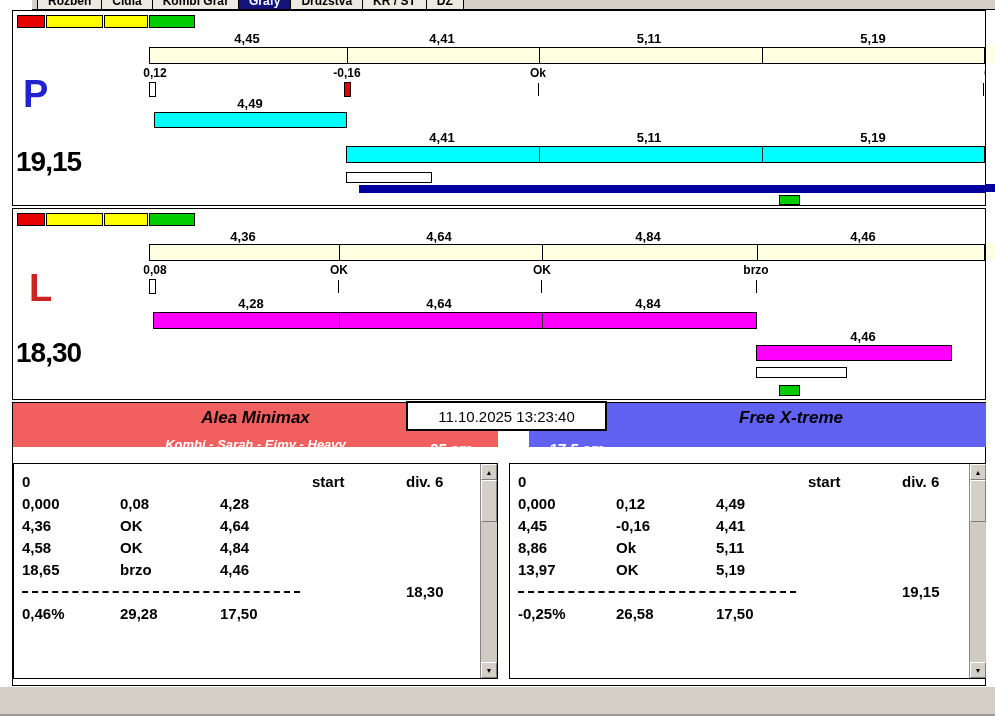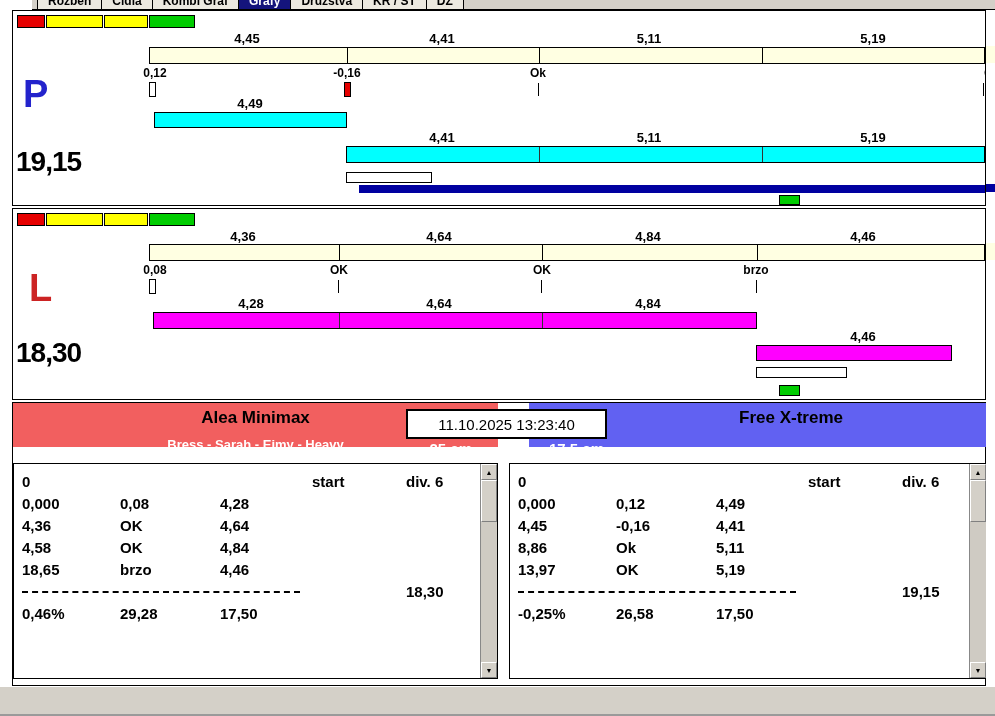--- a/index.html
+++ b/index.html
@@ -39,33 +39,33 @@
   .lane-total{position:absolute;font-size:28px;font-weight:bold;line-height:1;letter-spacing:-1px;}
   .markbox{position:absolute;width:7px;height:15px;border:1px solid #000;}
   .tick{position:absolute;width:1px;height:13px;background:#000;}
   .hollow{position:absolute;background:#fff;border:1px solid #000;}
   .navybar{position:absolute;background:var(--navy);}
   .greenbox{position:absolute;background:var(--green);border:1px solid #000;}
 
   
   #scoreboard{position:absolute;left:12px;top:402px;width:974px;height:284px;
               background:#fff;border:1px solid #000;}
-  .team-header{position:absolute;top:0;height:44px;}
+  .team-header{position:absolute;top:0;height:44px;font-style:italic;}
   #hdr-left{left:0;width:485px;background:var(--header_red);}
   #hdr-right{left:516px;width:478px;background:var(--header_blue);}
   .team-name{position:absolute;top:5px;width:100%;text-align:center;font-size:17px;font-weight:bold;color:#000;}
   #hdr-right .team-name{left:46px;width:432px;}
   .team-dogs{position:absolute;top:34px;width:100%;text-align:center;font-size:13px;font-weight:bold;color:#fff;}
   #hdr-right .team-dogs{left:90px;width:388px;}
   .team-height{position:absolute;top:37px;font-size:15px;font-weight:bold;color:#fff;}
   #hdr-left .team-height{right:26px;}
   #hdr-right .team-height{left:20px;}
   #datetime-box{position:absolute;left:393px;top:-2px;width:201px;height:30px;background:#fff;
                 border:2px solid #000;display:flex;align-items:center;justify-content:center;
-                font-size:15px;z-index:5;margin-top:8px;}
+                font-size:15px;z-index:5;}
   .rtable{position:absolute;top:60px;height:216px;background:#fff;border:1px solid #000;}
   #table-left{left:0;width:485px;}
   #table-right{left:496px;width:478px;}
   .grid{position:absolute;left:0;top:0;right:17px;bottom:0;padding:7px 0 0 8px;display:grid;
         grid-template-columns:98px 100px 92px 94px 1fr;grid-auto-rows:22px;
         font-size:15px;font-weight:bold;line-height:22px;}
   .grid span{overflow:hidden;white-space:nowrap;}
   .dashsep{grid-column:1/5;align-self:center;width:278px;border-top:2px dashed #000;}
 
   
@@ -195,21 +195,21 @@
     <div class="bar" style="left:743px;top:136px;width:196px;height:16px;background:var(--magenta)"></div>
 
     <span class="hollow" style="left:743px;top:158px;width:91px;height:11px"></span>
     <span class="greenbox" style="left:766px;top:176px;width:21px;height:11px"></span>
   </section>
 
   <section id="scoreboard">
 
     <div class="team-header" id="hdr-left">
       <div class="team-name">Alea Minimax</div>
-      <div class="team-dogs">Bress - Sarah - Eimy - Heavy</div>
+      <div class="team-dogs">Kombi - Sarah - Eimy - Heavy</div>
       <div class="team-height">25 cm</div>
     </div>
 
     <div class="team-header" id="hdr-right">
       <div class="team-name">Free X-treme</div>
       <div class="team-height">17,5 cm</div>
     </div>
 
     <div id="datetime-box">11.10.2025 13:23:40</div>
 

